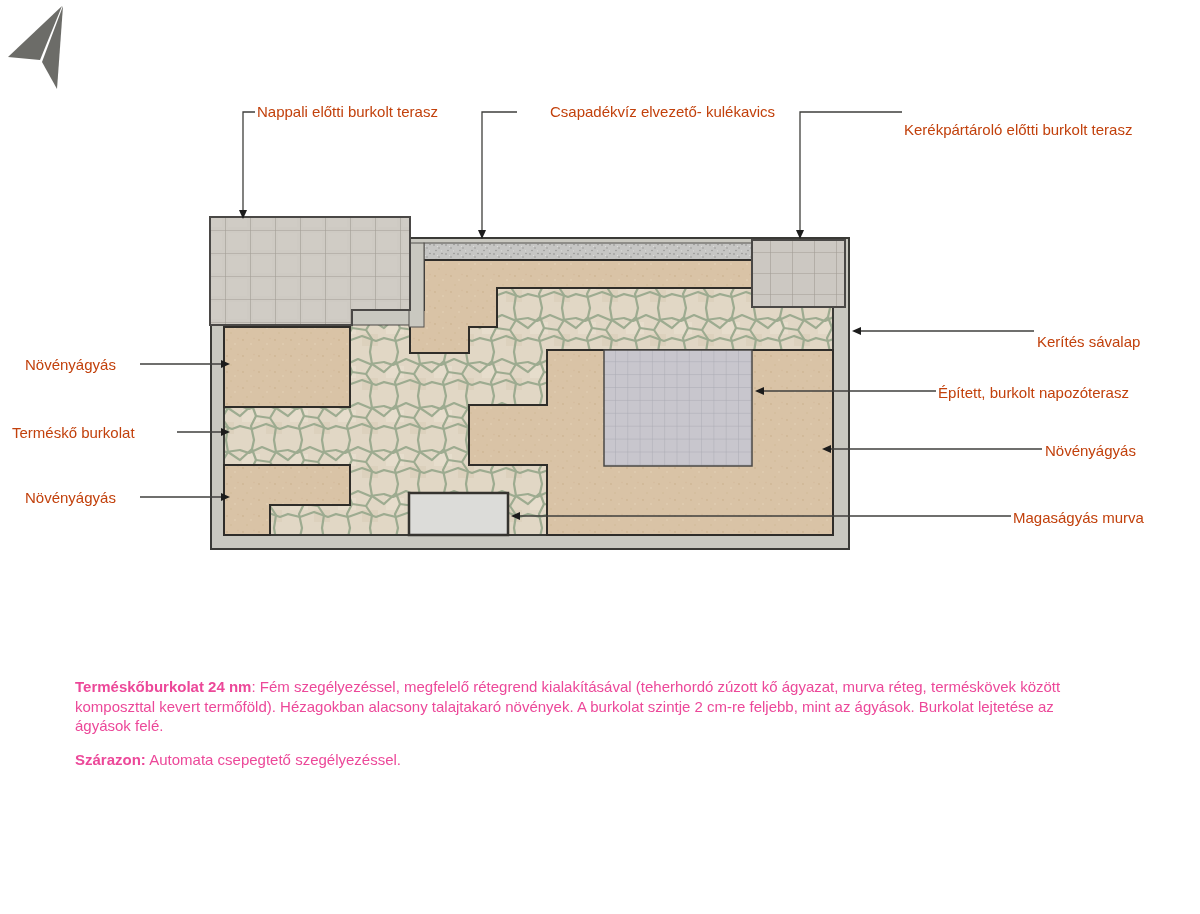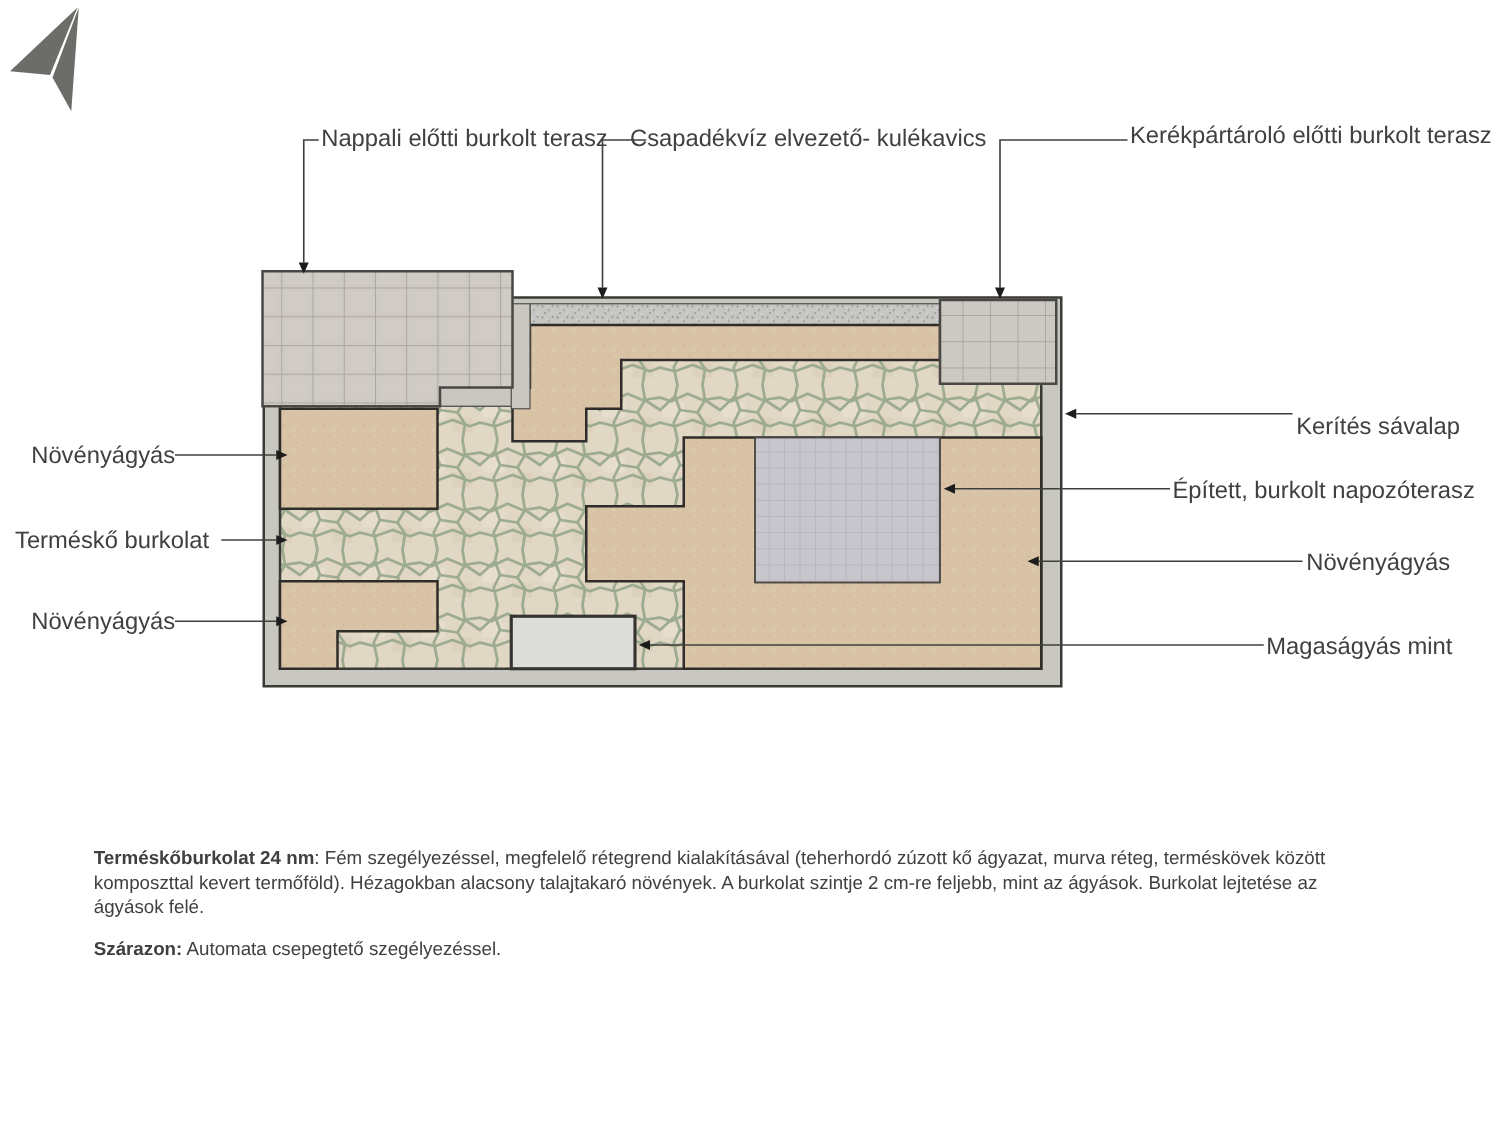--- a/index.html
+++ b/index.html
@@ -3,26 +3,26 @@
 <meta charset="utf-8">
 <style>
   html,body{margin:0;padding:0;}
   body{
     width:1200px;height:914px;position:relative;background:#ffffff;
     font-family:"Liberation Sans", sans-serif;color:#1a1a1a;
     overflow:hidden;
   }
   #plan-svg{position:absolute;left:0;top:0;}
   .callout{
-    position:absolute;font-size:19px;line-height:17px;white-space:nowrap;
-    color:#404040;
+    position:absolute;font-size:15px;line-height:17px;white-space:nowrap;
+    color:#c2410c;
   }
   #notes{
     position:absolute;left:75px;top:677px;width:1016px;
-    font-size:15px;line-height:19.5px;color:#404040;
+    font-size:15px;line-height:19.5px;color:#ec4899;
   }
   #notes p{margin:0 0 14px 0;}
   #notes b{font-weight:bold;}
 </style>
 </head>
 <body>
 
 <svg id="plan-svg" width="1200" height="914" viewBox="0 0 1200 914" xmlns="http://www.w3.org/2000/svg">
   <defs>
 
@@ -123,28 +123,28 @@
     <polygon points="221,428 221,436 230,432"></polygon>
     <polygon points="221,493 221,501 230,497"></polygon>
     <polygon points="861,327 861,335 852,331"></polygon>
     <polygon points="764,387 764,395 755,391"></polygon>
     <polygon points="831,445 831,453 822,449"></polygon>
     <polygon points="520,512 520,520 511,516"></polygon>
   </g>
 </svg>
 
 <div class="callout" style="left:257px;top:103px">Nappali előtti burkolt terasz</div>
-<div class="callout" style="left:504px;top:103px">Csapadékvíz elvezető- kulékavics</div>
-<div class="callout" style="left:904px;top:100px">Kerékpártároló előtti burkolt terasz</div>
+<div class="callout" style="left:550px;top:103px">Csapadékvíz elvezető- kulékavics</div>
+<div class="callout" style="left:904px;top:121px">Kerékpártároló előtti burkolt terasz</div>
 
 <div class="callout" style="left:25px;top:356px">Növényágyás</div>
 <div class="callout" style="left:12px;top:424px">Terméskő burkolat</div>
 <div class="callout" style="left:25px;top:489px">Növényágyás</div>
 
 <div class="callout" style="left:1037px;top:333px">Kerítés sávalap</div>
 <div class="callout" style="left:938px;top:384px">Épített, burkolt napozóterasz</div>
 <div class="callout" style="left:1045px;top:442px">Növényágyás</div>
-<div class="callout" style="left:1013px;top:509px">Magaságyás mint</div>
+<div class="callout" style="left:1013px;top:509px">Magaságyás murva</div>
 
 <div id="notes">
   <p><b>Terméskőburkolat 24 nm</b><span>: Fém szegélyezéssel, megfelelő rétegrend kialakításával (teherhordó zúzott kő ágyazat, murva réteg, terméskövek között komposzttal kevert termőföld). Hézagokban alacsony talajtakaró növények. A burkolat szintje 2 cm-re feljebb, mint az ágyások. Burkolat lejtetése az ágyások felé.</span></p>
   <p><b>Szárazon:</b><span> Automata csepegtető szegélyezéssel.</span></p>
 </div>
 
 </body></html>

